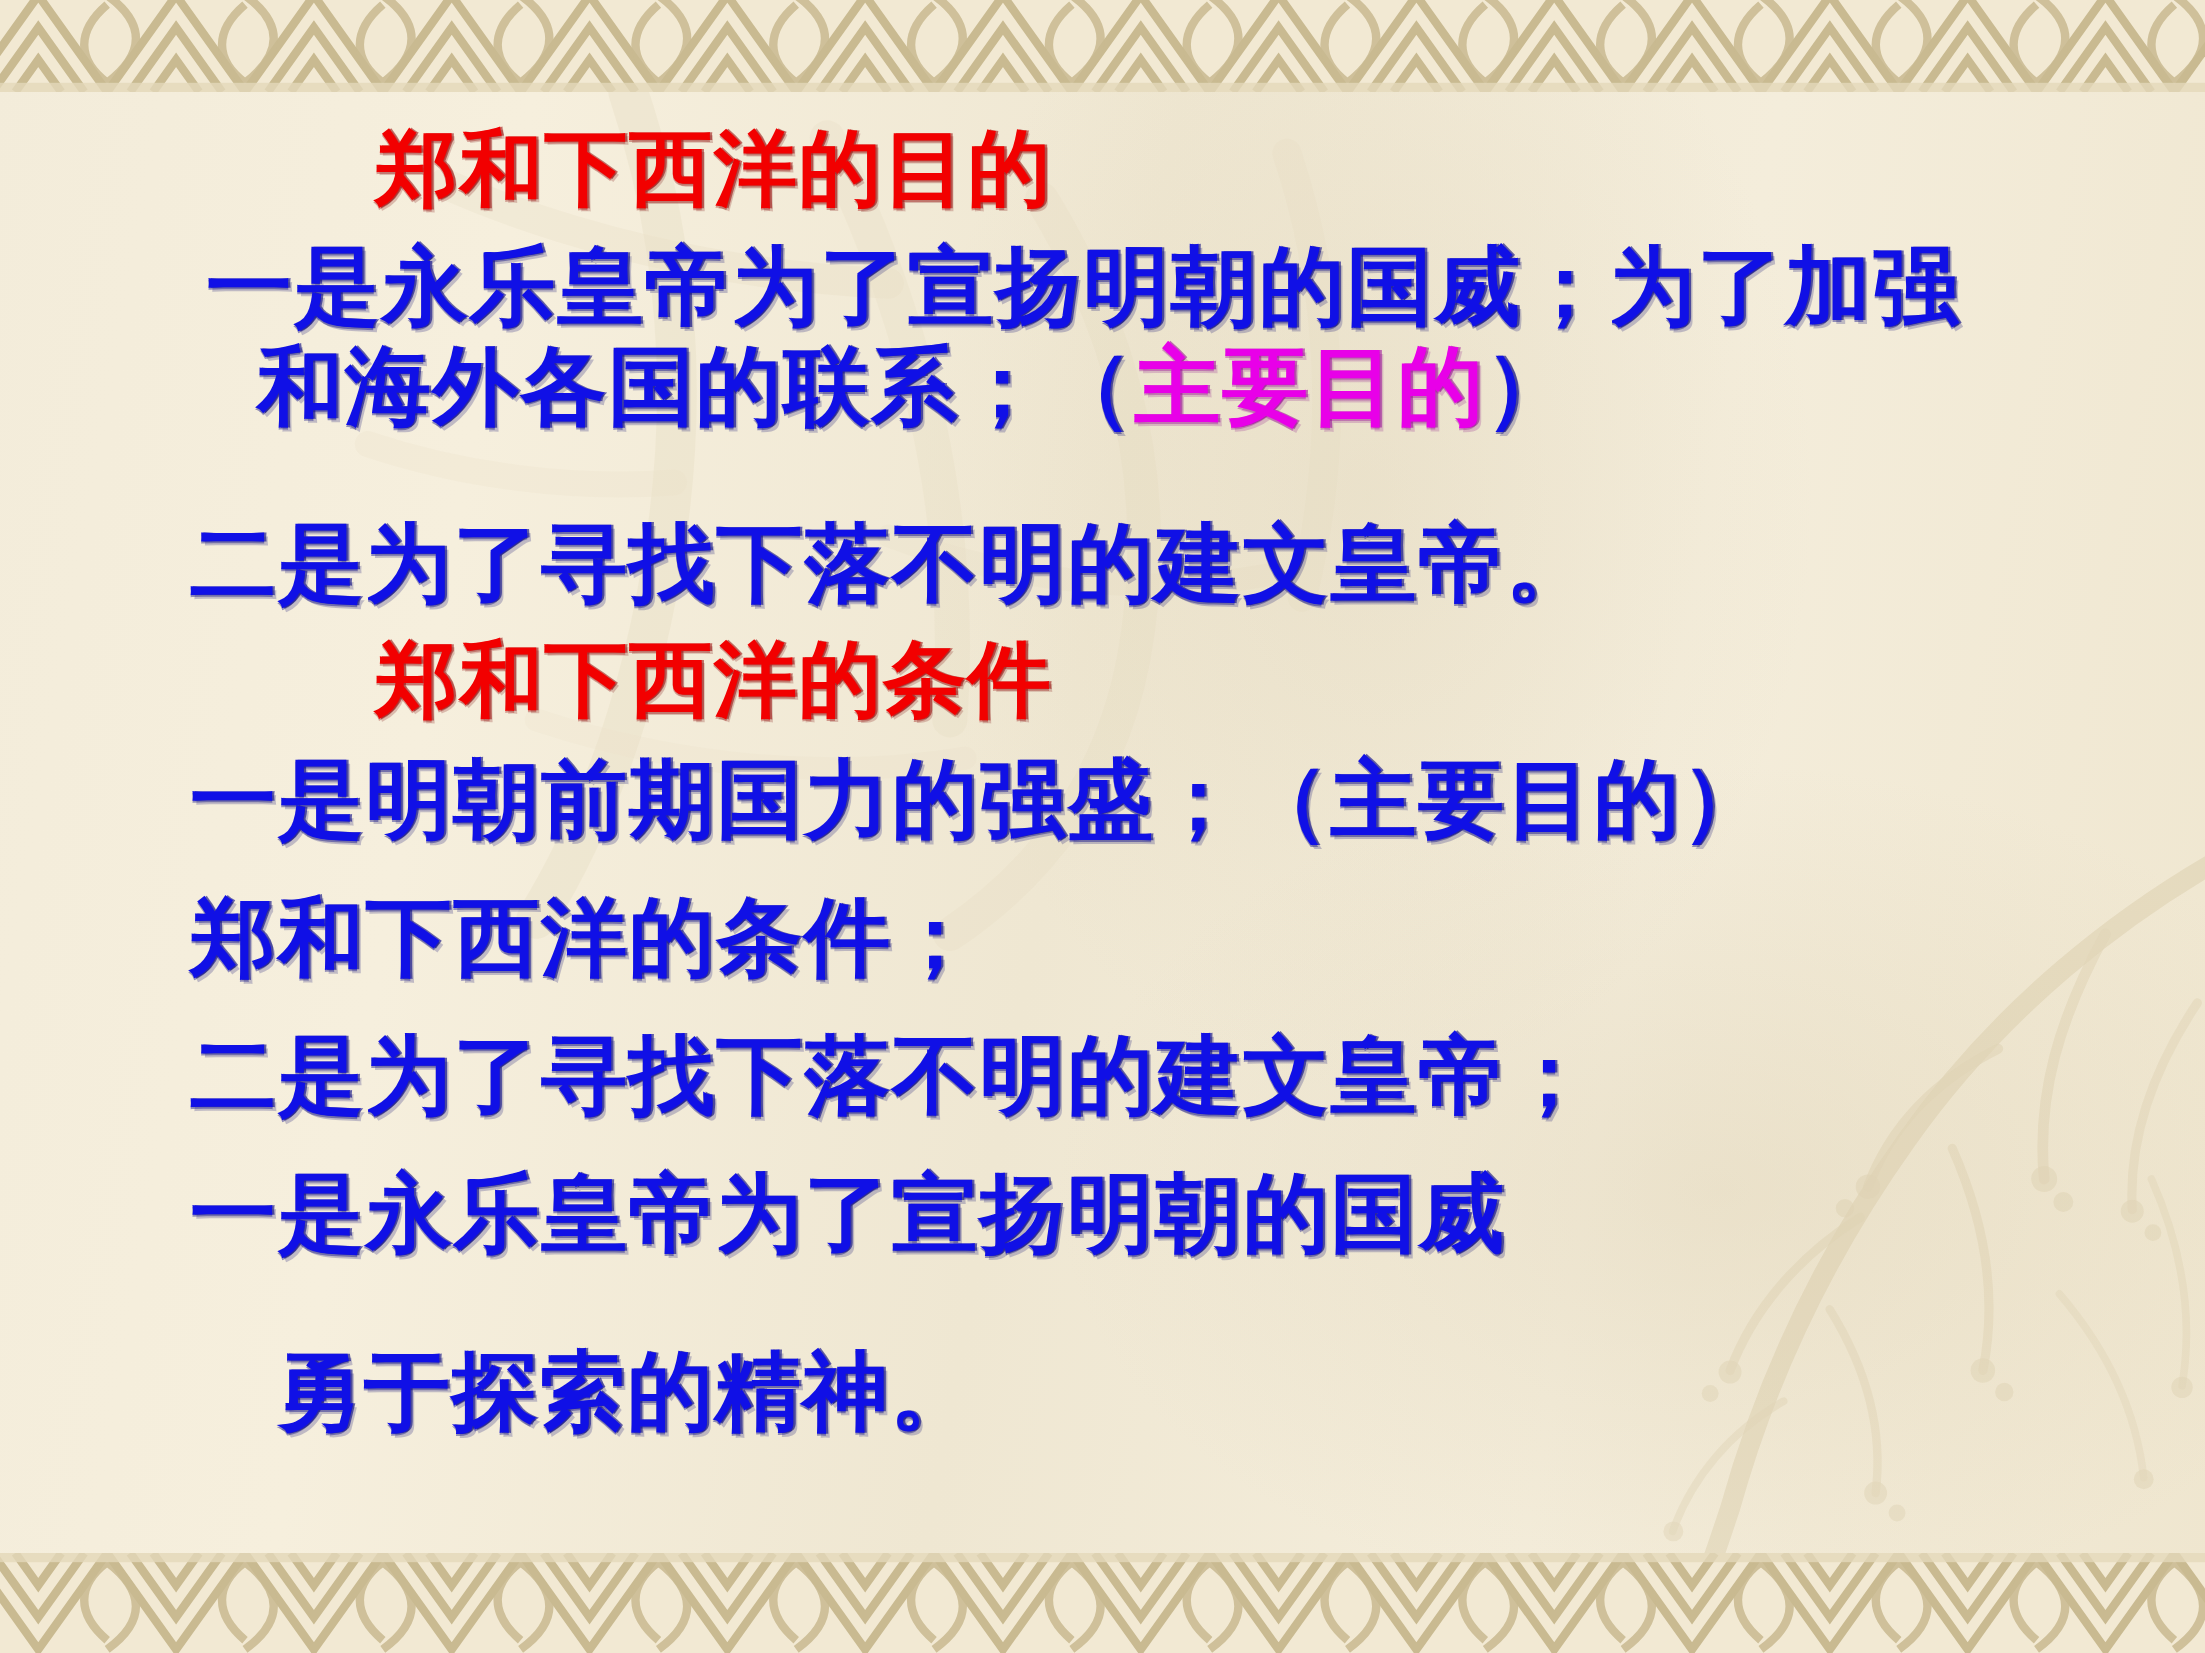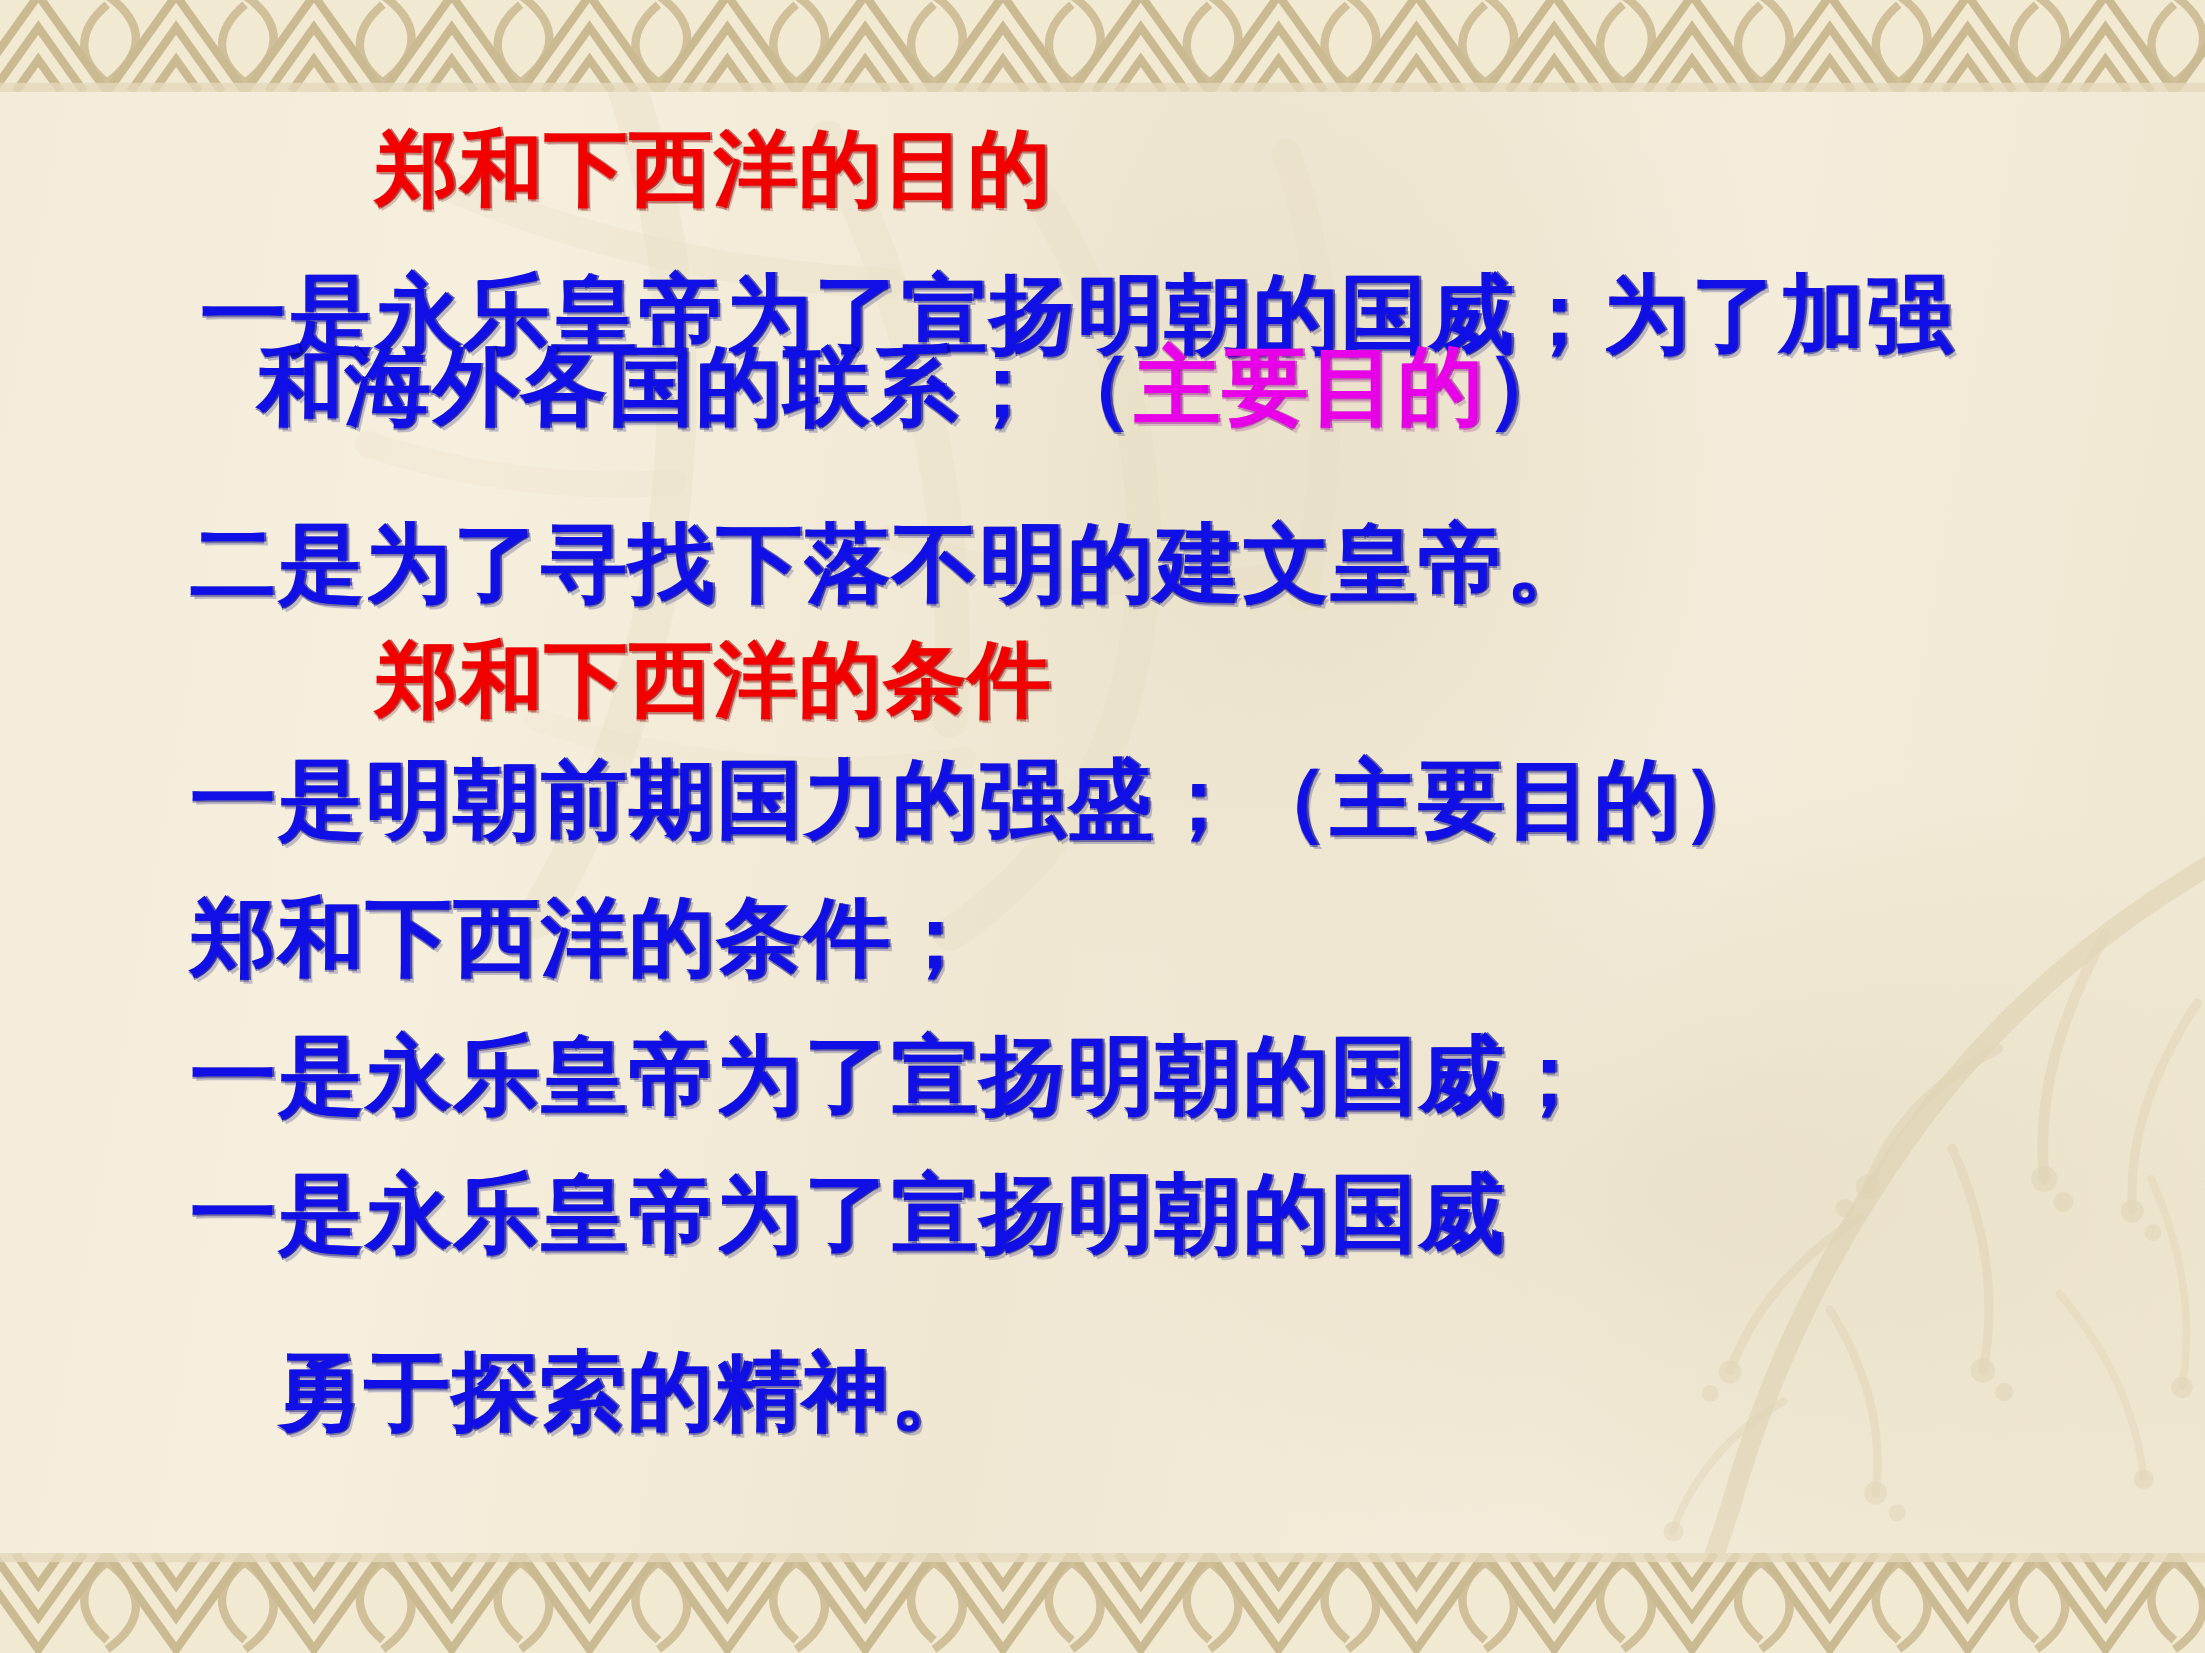--- a/index.html
+++ b/index.html
@@ -314,33 +314,33 @@
         <path d="M2840 126 C2890 90 2890 50 2840 12 C2800 42 2800 80 2840 114"></path>
       </g>
     </g>
     <rect x="0" y="0" width="2880" height="12" fill="#e3d8ba" opacity="0.8"></rect>
   </svg>
 
   <div class="content">
 
     <div class="line heading" style="left:375px; top:37px;">郑和下西洋的目的</div>
 
-    <div class="line body-line" style="left:200px; top:153px;margin-top:28px;">一是永乐皇帝为了宣扬明朝的国威；为了加强</div>
+    <div class="line body-line" style="left:206px; top:153px;">一是永乐皇帝为了宣扬明朝的国威；为了加强</div>
 
     <div class="line body-line" style="left:245px; top:253px;margin-left:12px;"><span>和海外各国的联系；（</span><span class="hl-magenta">主要目的</span><span>）</span></div>
 
     <div class="line body-line" style="left:190px; top:398px;margin-top:32px;">二是为了寻找下落不明的建文皇帝。</div>
 
     <div class="line heading" style="left:375px; top:548px;">郑和下西洋的条件</div>
 
     <div class="line body-line" style="left:190px; top:666px;">一是明朝前期国力的强盛；（主要目的）</div>
 
     <div class="line body-line" style="left:190px; top:804px;">郑和下西洋的条件；</div>
 
-    <div class="line body-line" style="left:190px; top:942px;">一是永乐皇帝为了宣扬明朝的国威；</div>
+    <div class="line body-line" style="left:190px; top:942px;">二是为了寻找下落不明的建文皇帝；</div>
 
     <div class="line body-line" style="left:190px; top:1080px;">一是永乐皇帝为了宣扬明朝的国威</div>
 
     <div class="line body-line" style="left:276px; top:1217px;margin-top:41px;">勇于探索的精神。</div>
 
   </div>
 </div>
 
 
 </body></html>

